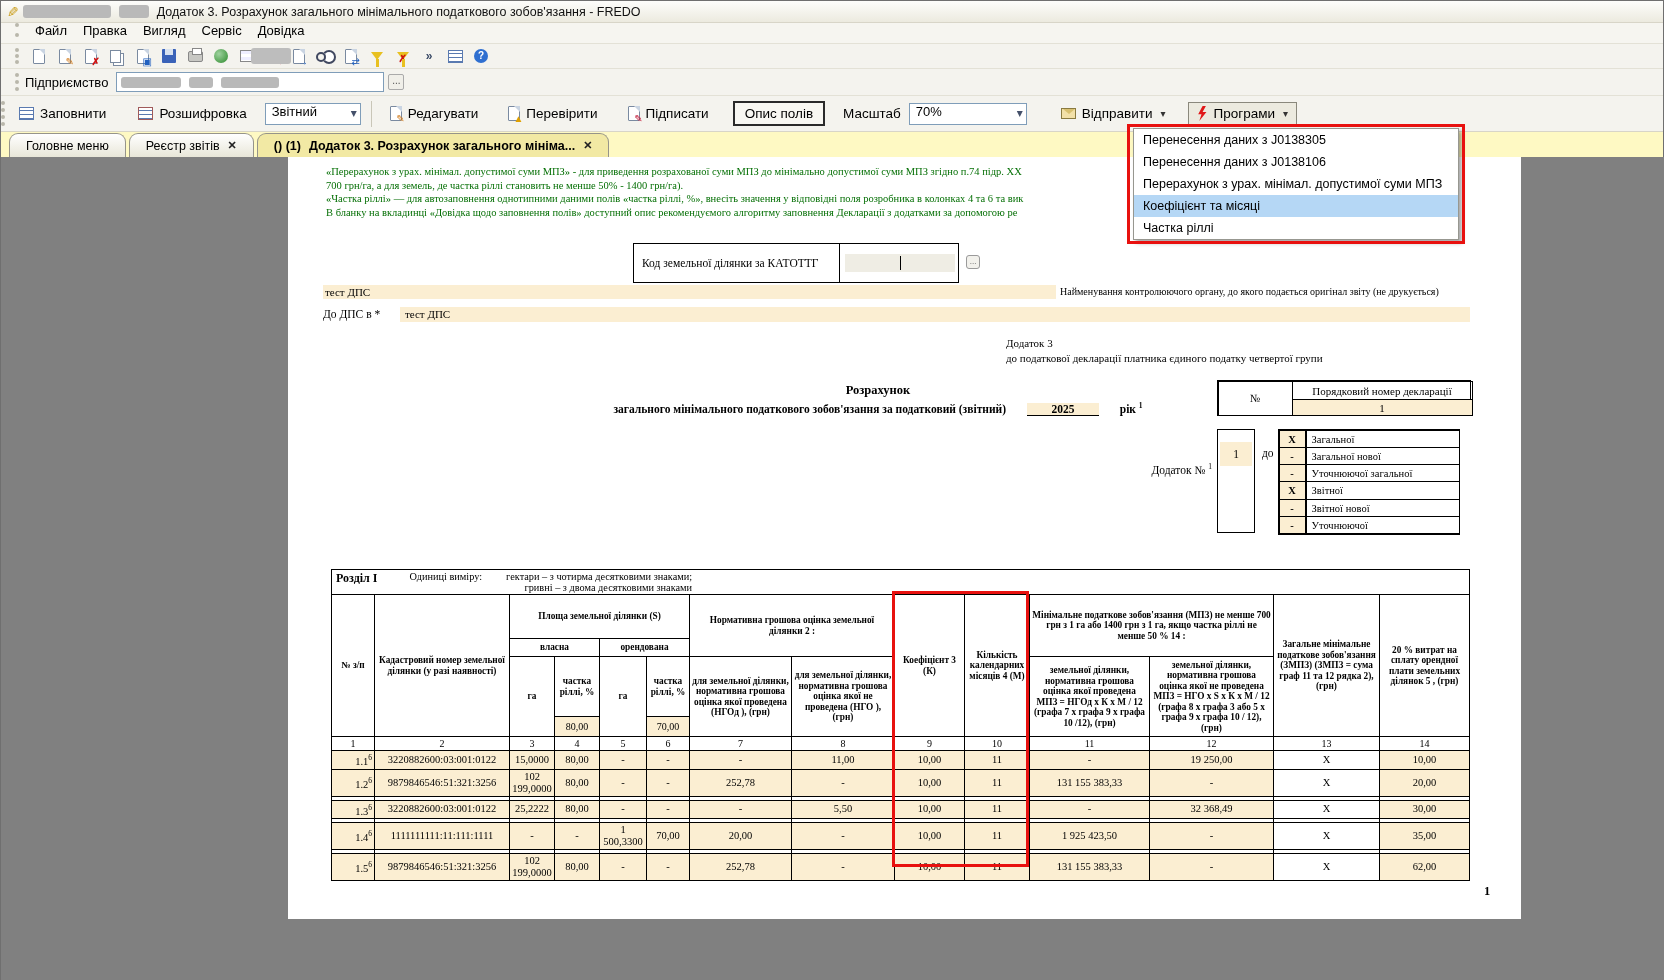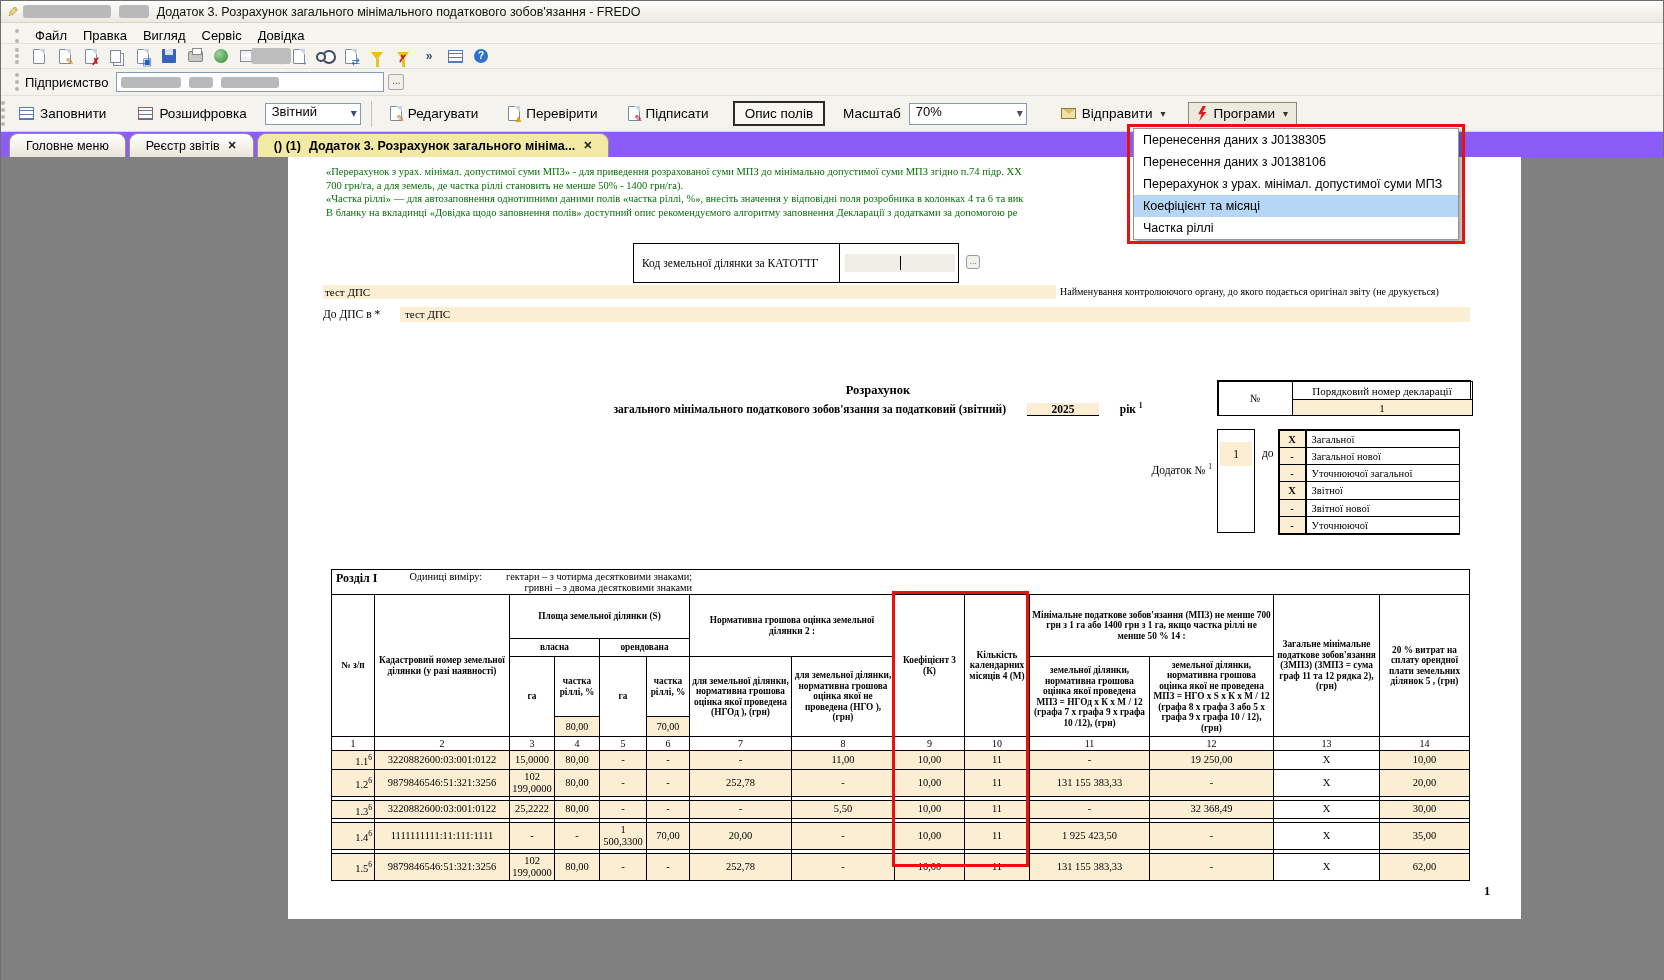--- a/index.html
+++ b/index.html
@@ -16,21 +16,21 @@
     position:absolute; left:0; top:0; width:100%; height:22px;
     background:linear-gradient(#fdfdfb,#eceadf);
     display:flex; align-items:center; font-size:12.5px; color:#111;
     border-bottom:1px solid #d8d5c8; padding-left:6px;
   }
   .pencil-glyph { color:#c79810; font-size:14px; margin-right:4px; transform:scaleX(-1); }
   .blob { background:#b9b9b9; border-radius:3px; height:13px; display:inline-block; margin-right:8px; filter:blur(0.5px); }
   .titlebar .t1 { width:88px; } .titlebar .t2 { width:30px; }
   .menubar {
     position:absolute; left:0; top:22px; width:100%; height:21px;
-    background:#f6f5f0; display:flex; align-items:flex-end; gap:2px;
+    background:#f6f5f0; display:flex; align-items:flex-start; gap:2px;
     font-size:13px; padding-left:14px; border-bottom:1px solid #e3e1d6;
   }
   .menubar .menu-item { padding:1px 8px; }
   .grip { border-left:4px dotted #b9b7ab; height:70%; margin-right:6px; }
 
   .toolbar {
     position:absolute; left:0; top:43px; width:100%; height:25px;
     background:#f4f3ee; display:flex; align-items:center; gap:4px; padding-left:14px;
     border-bottom:1px solid #e3e1d6;
   }
@@ -82,21 +82,21 @@
   .combo.report { width:96px; margin-left:10px; }
   .combo.zoom { width:118px; margin-left:8px; }
   .vsep { width:1px; height:26px; background:#c9c6b8; margin:0 10px; }
   .btn-outline { border:2px solid #2a2a2a; background:#f8f7f2; padding:3px 10px; margin-left:16px; }
   .lbl { margin-left:18px; }
   .drop-caret { font-size:10px; color:#333; margin-left:2px; }
   .btn-pressed { border:1px solid #8a887c; background:#eceadf; padding:3px 8px; display:flex; align-items:center; gap:6px; margin-left:14px; }
 
   .tabs-row {
     position:absolute; left:0; top:131px; width:100%; height:25px;
-    background:#8b5cf6; display:flex; align-items:flex-end; padding-left:8px; gap:3px;
+    background:#fef9c3; display:flex; align-items:flex-end; padding-left:8px; gap:3px;
   }
   .tab {
     height:24px; display:flex; align-items:center; gap:8px; padding:0 16px;
     border:1px solid #96948a; border-bottom:none; border-radius:9px 9px 0 0;
     background:linear-gradient(#ffffff,#e8e6d8); font-size:12.5px; white-space:nowrap;
   }
   .tab .close-x { font-size:11px; font-weight:bold; color:#222; }
   .tab.active { background:#f2e9a4; font-weight:bold; }
 
   
@@ -359,20 +359,24 @@
         </div>
       </div>
       <div class="kbrowse">...</div>
 
       <div class="dps1 beige">тест ДПС</div>
       <div class="dps-note">Найменування контролюючого органу, до якого подається оригінал звіту (не друкується)</div>
 
       <div class="todps-label">До ДПС в *</div>
       <div class="dps2 beige">тест ДПС</div>
 
+      <div class="annex">
+        <div>Додаток 3</div>
+        <div>до податкової декларації платника єдиного податку четвертої групи</div>
+      </div>
 
       <div class="decl-num">
         <div class="c no">№</div>
         <div class="c hd">Порядковий номер декларації</div>
         <div class="c vl beige">1</div>
       </div>
 
       <div class="title1">Розрахунок</div>
       <div class="title2">
         <span>загального мінімального податкового зобов'язання за податковий (звітний)</span>

